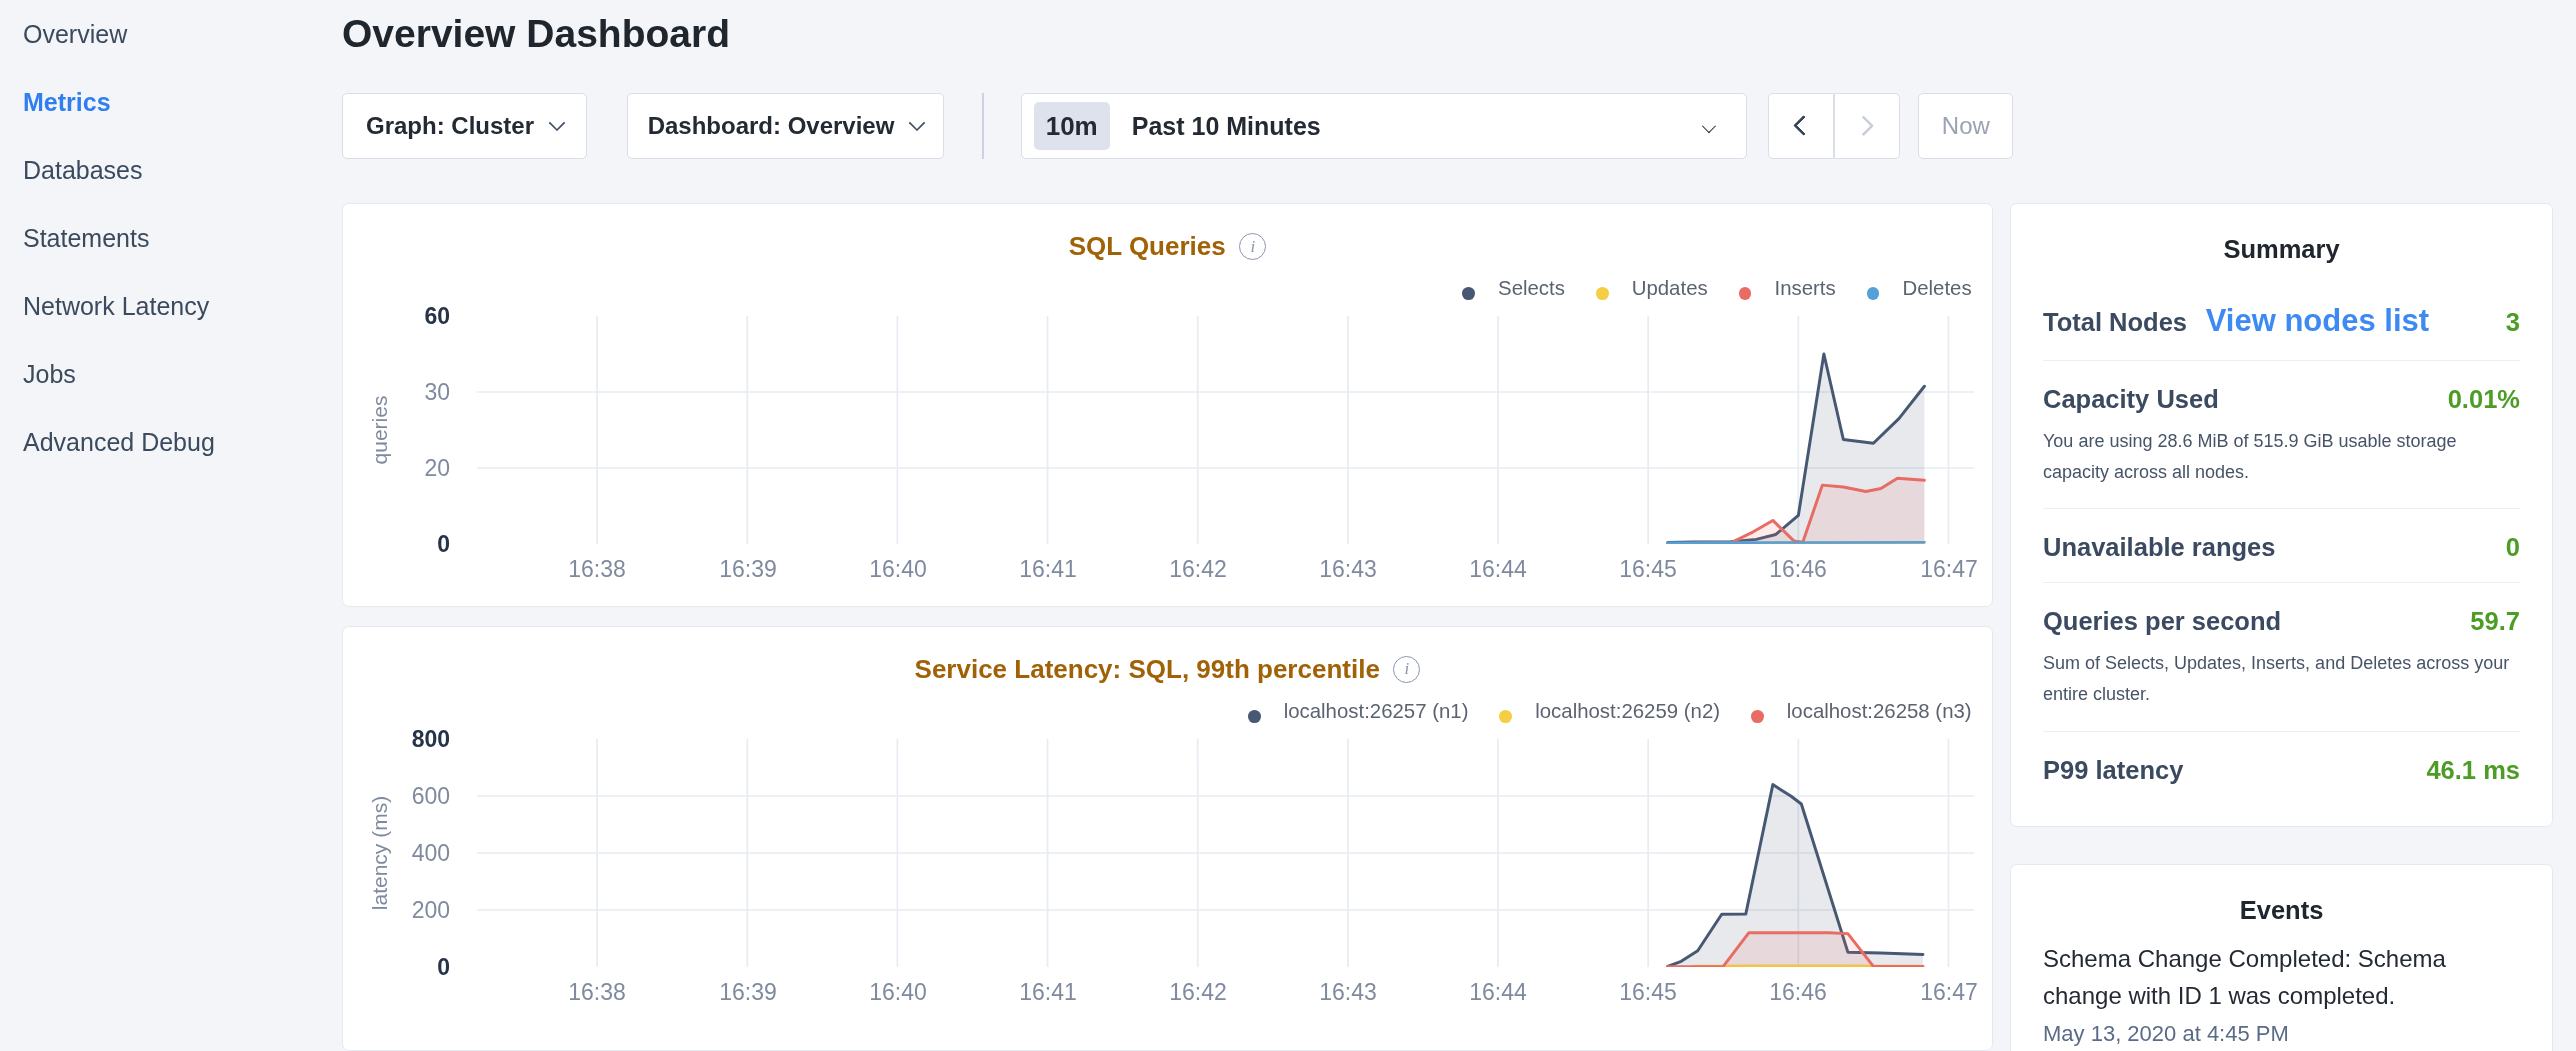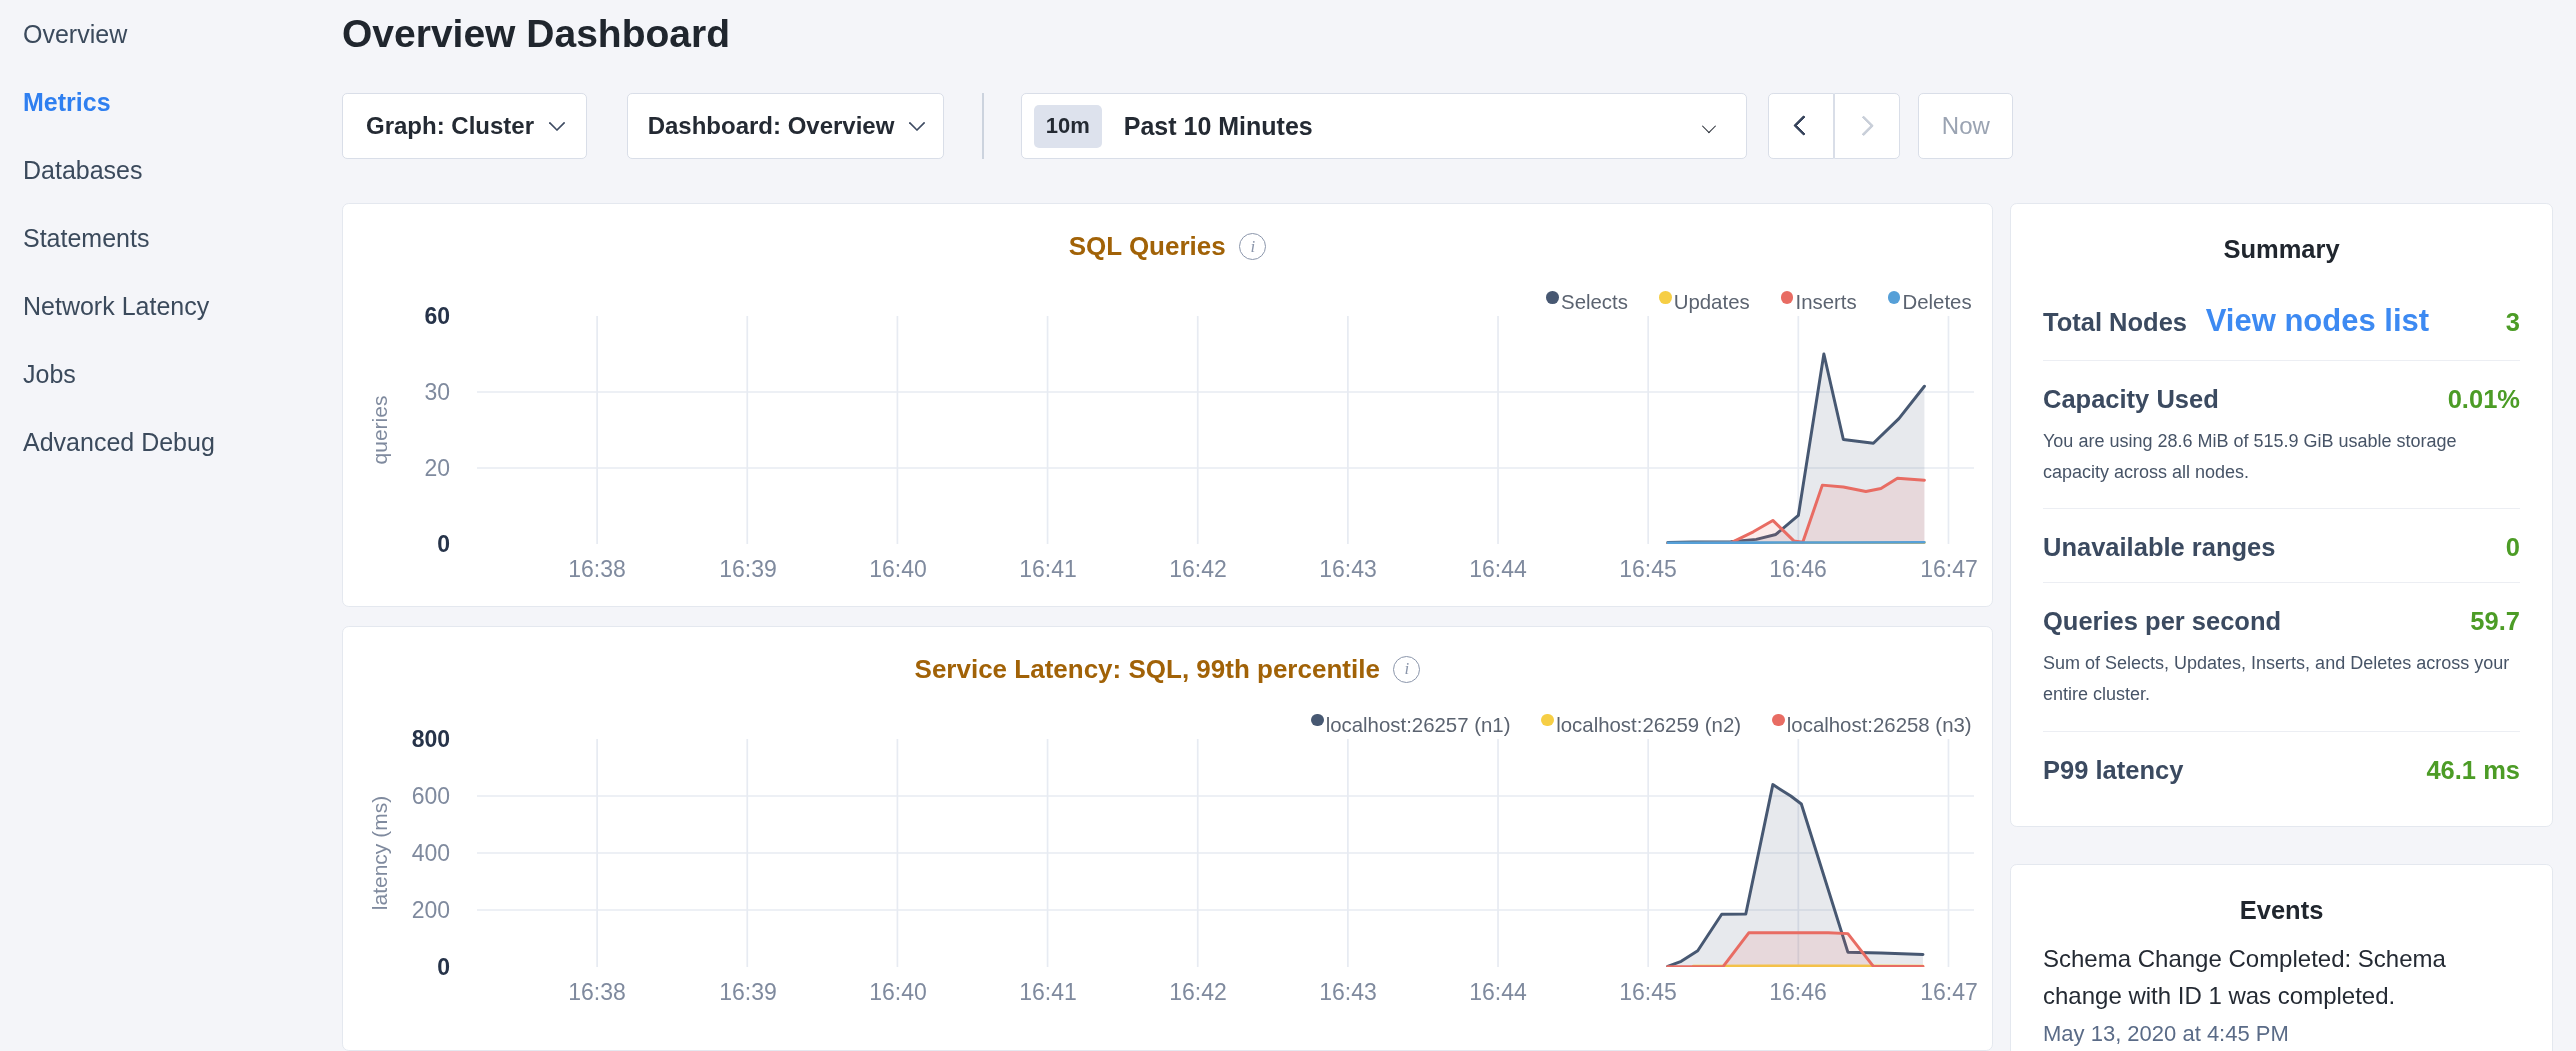--- a/index.html
+++ b/index.html
@@ -35,21 +35,21 @@
   .dd-label { font-size: 24px; font-weight: 700; color: #242a33; }
   .chev-down {
     width: 12px; height: 12px; box-sizing: border-box;
     border-left: 2.6px solid #3f4c63; border-bottom: 2.6px solid #3f4c63;
     transform: rotate(-45deg); margin-left: 17px; margin-top: -6.8px; border-radius: 0.9px;
   }
   .controls-divider { width: 1.7px; background: #ccd3de; margin: 0 37px 0 38px; }
   .dd-time { width: 726px; justify-content: flex-start; padding: 0 34px 0 12px; position: relative; }
   .time-badge {
     background: #dde2ed; border-radius: 5.1px; padding: 8.5px 12px;
-    font-size: 22px; font-weight: 700; color: #242a33; margin-right: 22px;
+    font-size: 26px; font-weight: 700; color: #242a33; margin-right: 22px;
   }
   .time-label { font-size: 25px; font-weight: 700; color: #242a33; }
   .dd-time .chev-time {
     position: absolute; right: 32px; top: 27px;
     width: 10.2px; height: 10.2px; box-sizing: border-box;
     border-left: 1.7px solid #242a33; border-bottom: 1.7px solid #242a33;
     transform: rotate(-45deg);
   }
   .pager { display: flex; margin-left: 21px; }
   .pager .btn { width: 66px; }
@@ -80,21 +80,21 @@
   .chart-title-row { position: absolute; top: 27px; left: 0; right: 0; display: flex; justify-content: center; align-items: center; }
   .chart-title { font-size: 26px; font-weight: 700; color: #a16207; margin: 0; }
   .info-icon {
     width: 27px; height: 27px; margin-left: 13.6px; box-sizing: border-box;
     border: 1.7px solid #8b96ab; border-radius: 50%; color: #8b96ab;
     display: flex; align-items: center; justify-content: center;
     font-size: 17px; font-family: "Liberation Serif", serif; font-style: italic; cursor: pointer;
   }
   .info-icon::before { content: "i"; }
   .legend { position: absolute; top: 73px; right: 20.4px; display: flex; gap: 31px; }
-  .legend-item { display: flex; align-items: flex-start; gap: 2px; font-size: 20.4px; color: #5b6370; margin-top: 14px; }
+  .legend-item { display: flex; align-items: flex-end; gap: 23px; font-size: 20.4px; color: #5b6370; }
   .legend-dot { width: 12.8px; height: 12.8px; border-radius: 50%; }
   .ylabel {
     position: absolute; top: 226px; left: 37px; transform: translate(-50%,-50%) rotate(-90deg);
     font-size: 21px; color: #7f8a9e; white-space: nowrap;
   }
   .ytick { position: absolute; left: 0; width: 107px; text-align: right; font-size: 23px; line-height: 24px; color: #7f8a9e; }
   .ytick.extreme { color: #263349; font-weight: 700; }
   .xtick { position: absolute; top: 352px; width: 102px; text-align: center; font-size: 23px; color: #7f8a9e; }
   .plot { position: absolute; left: 134px; top: 112px; width: 1497px; height: 228px; cursor: crosshair; }
 

